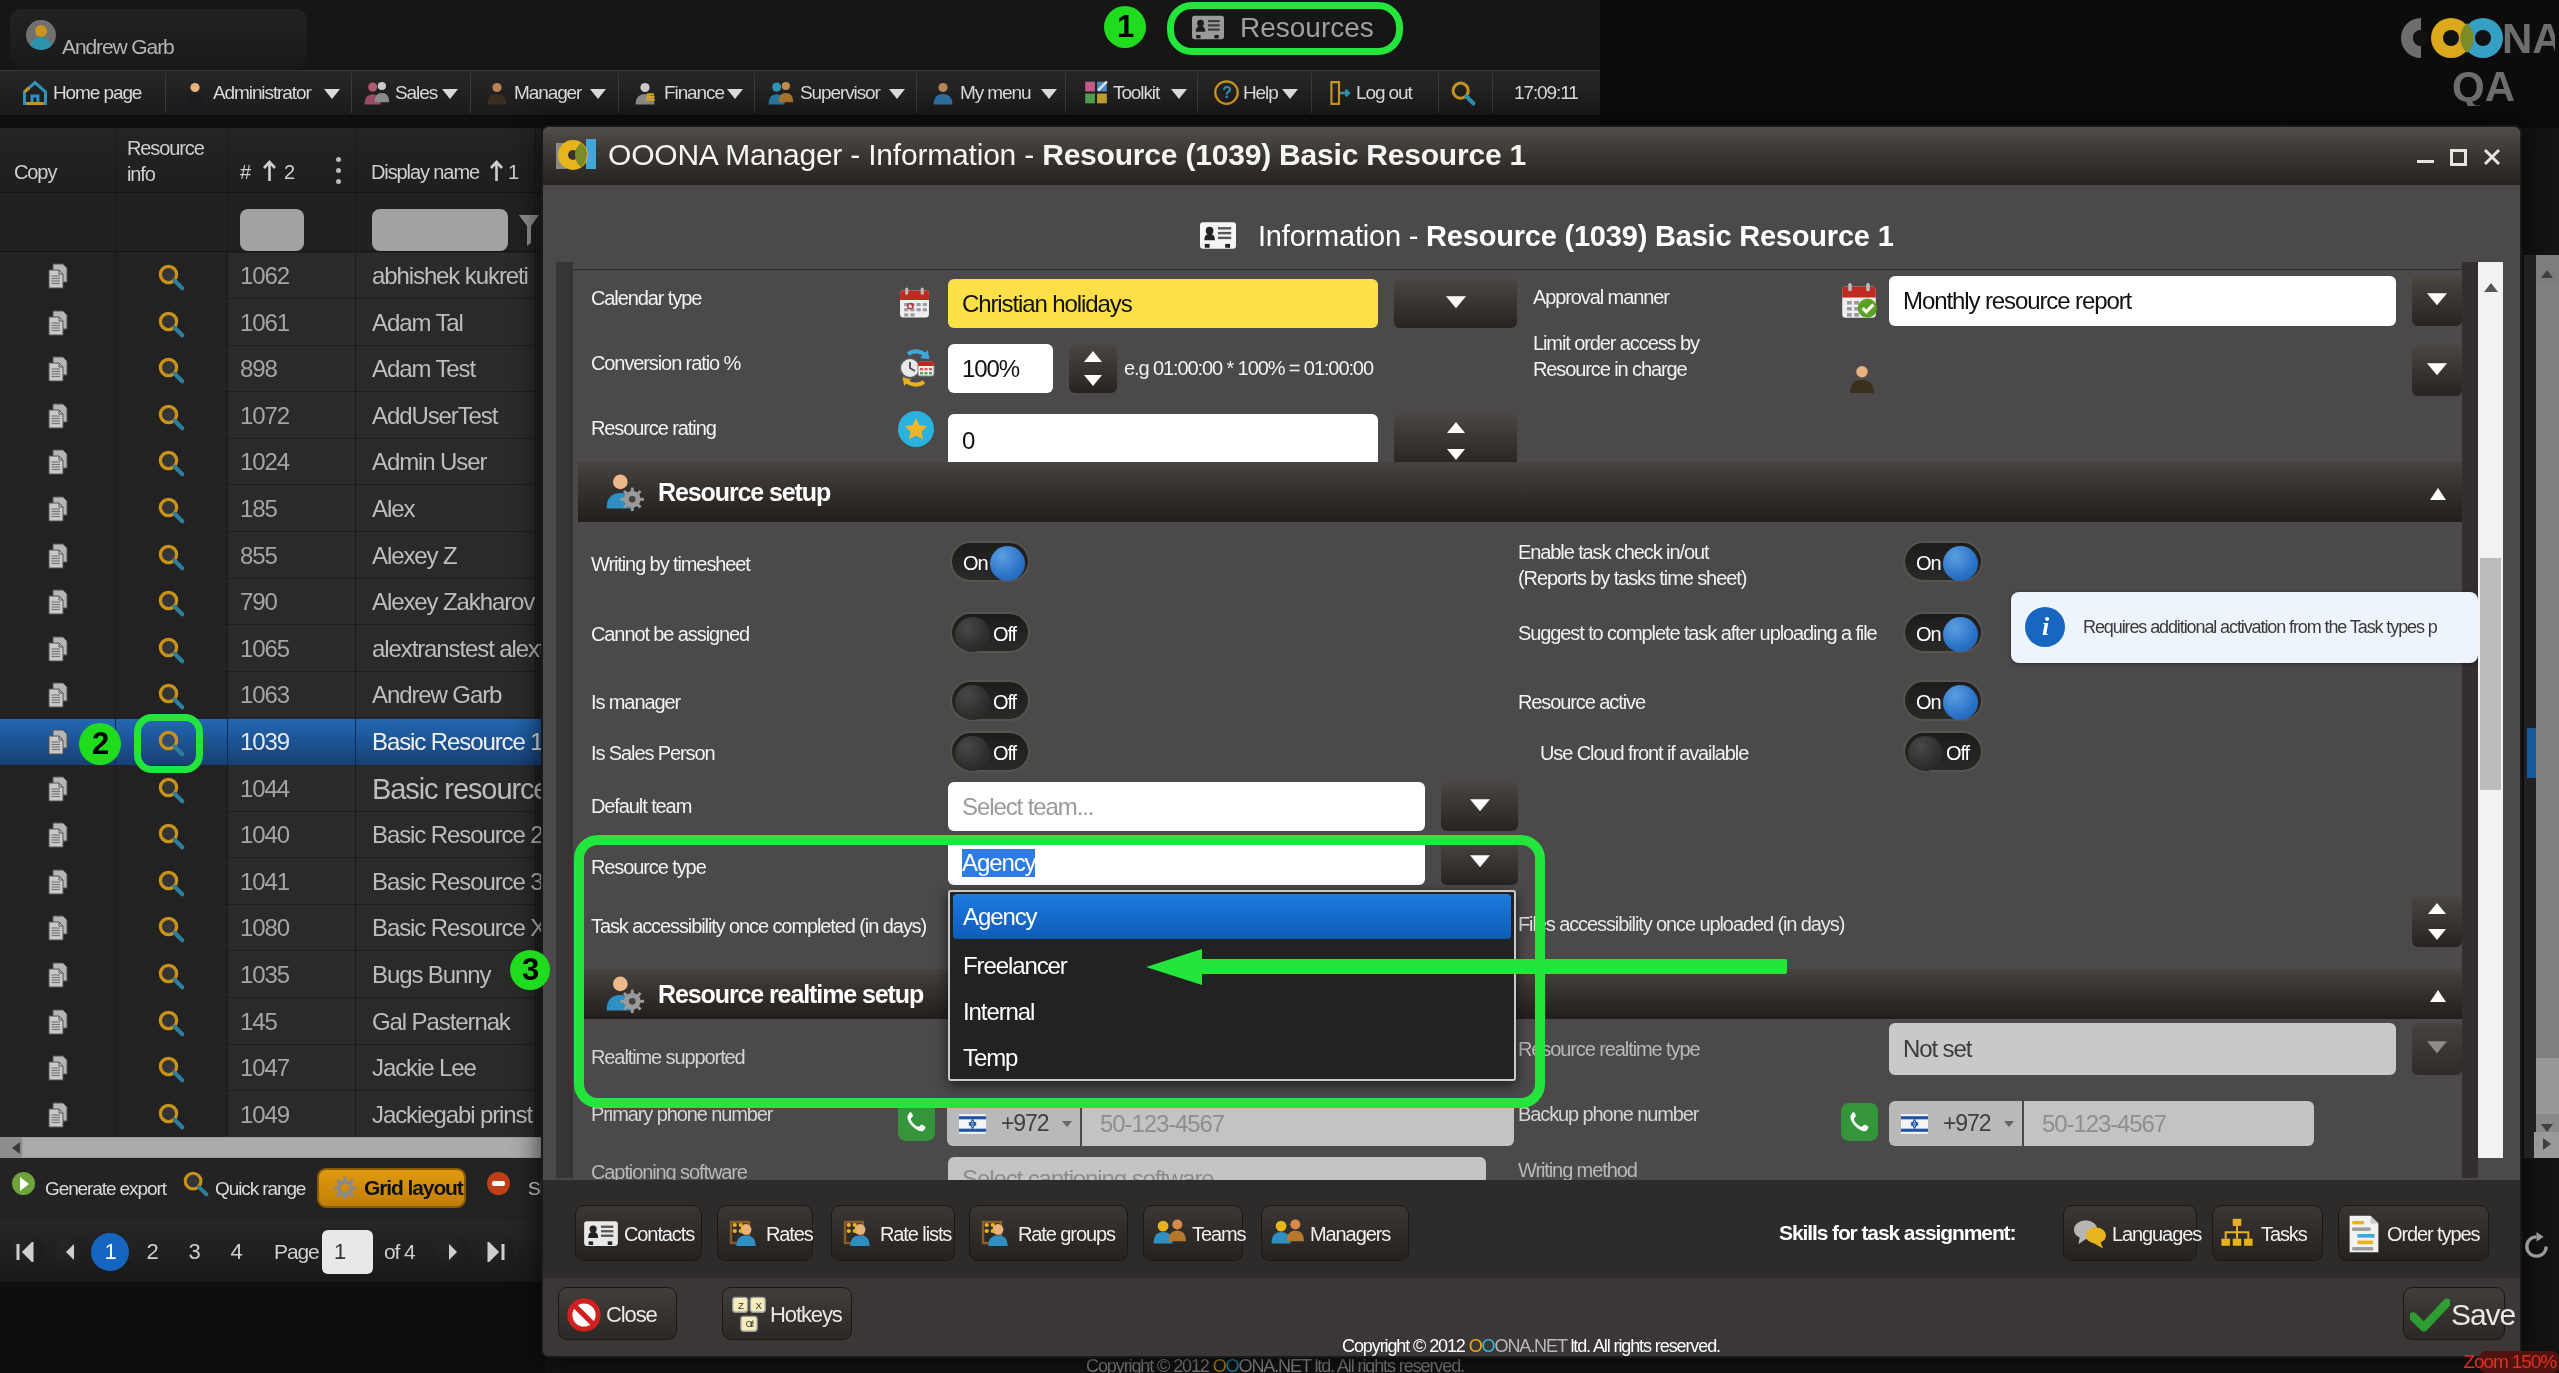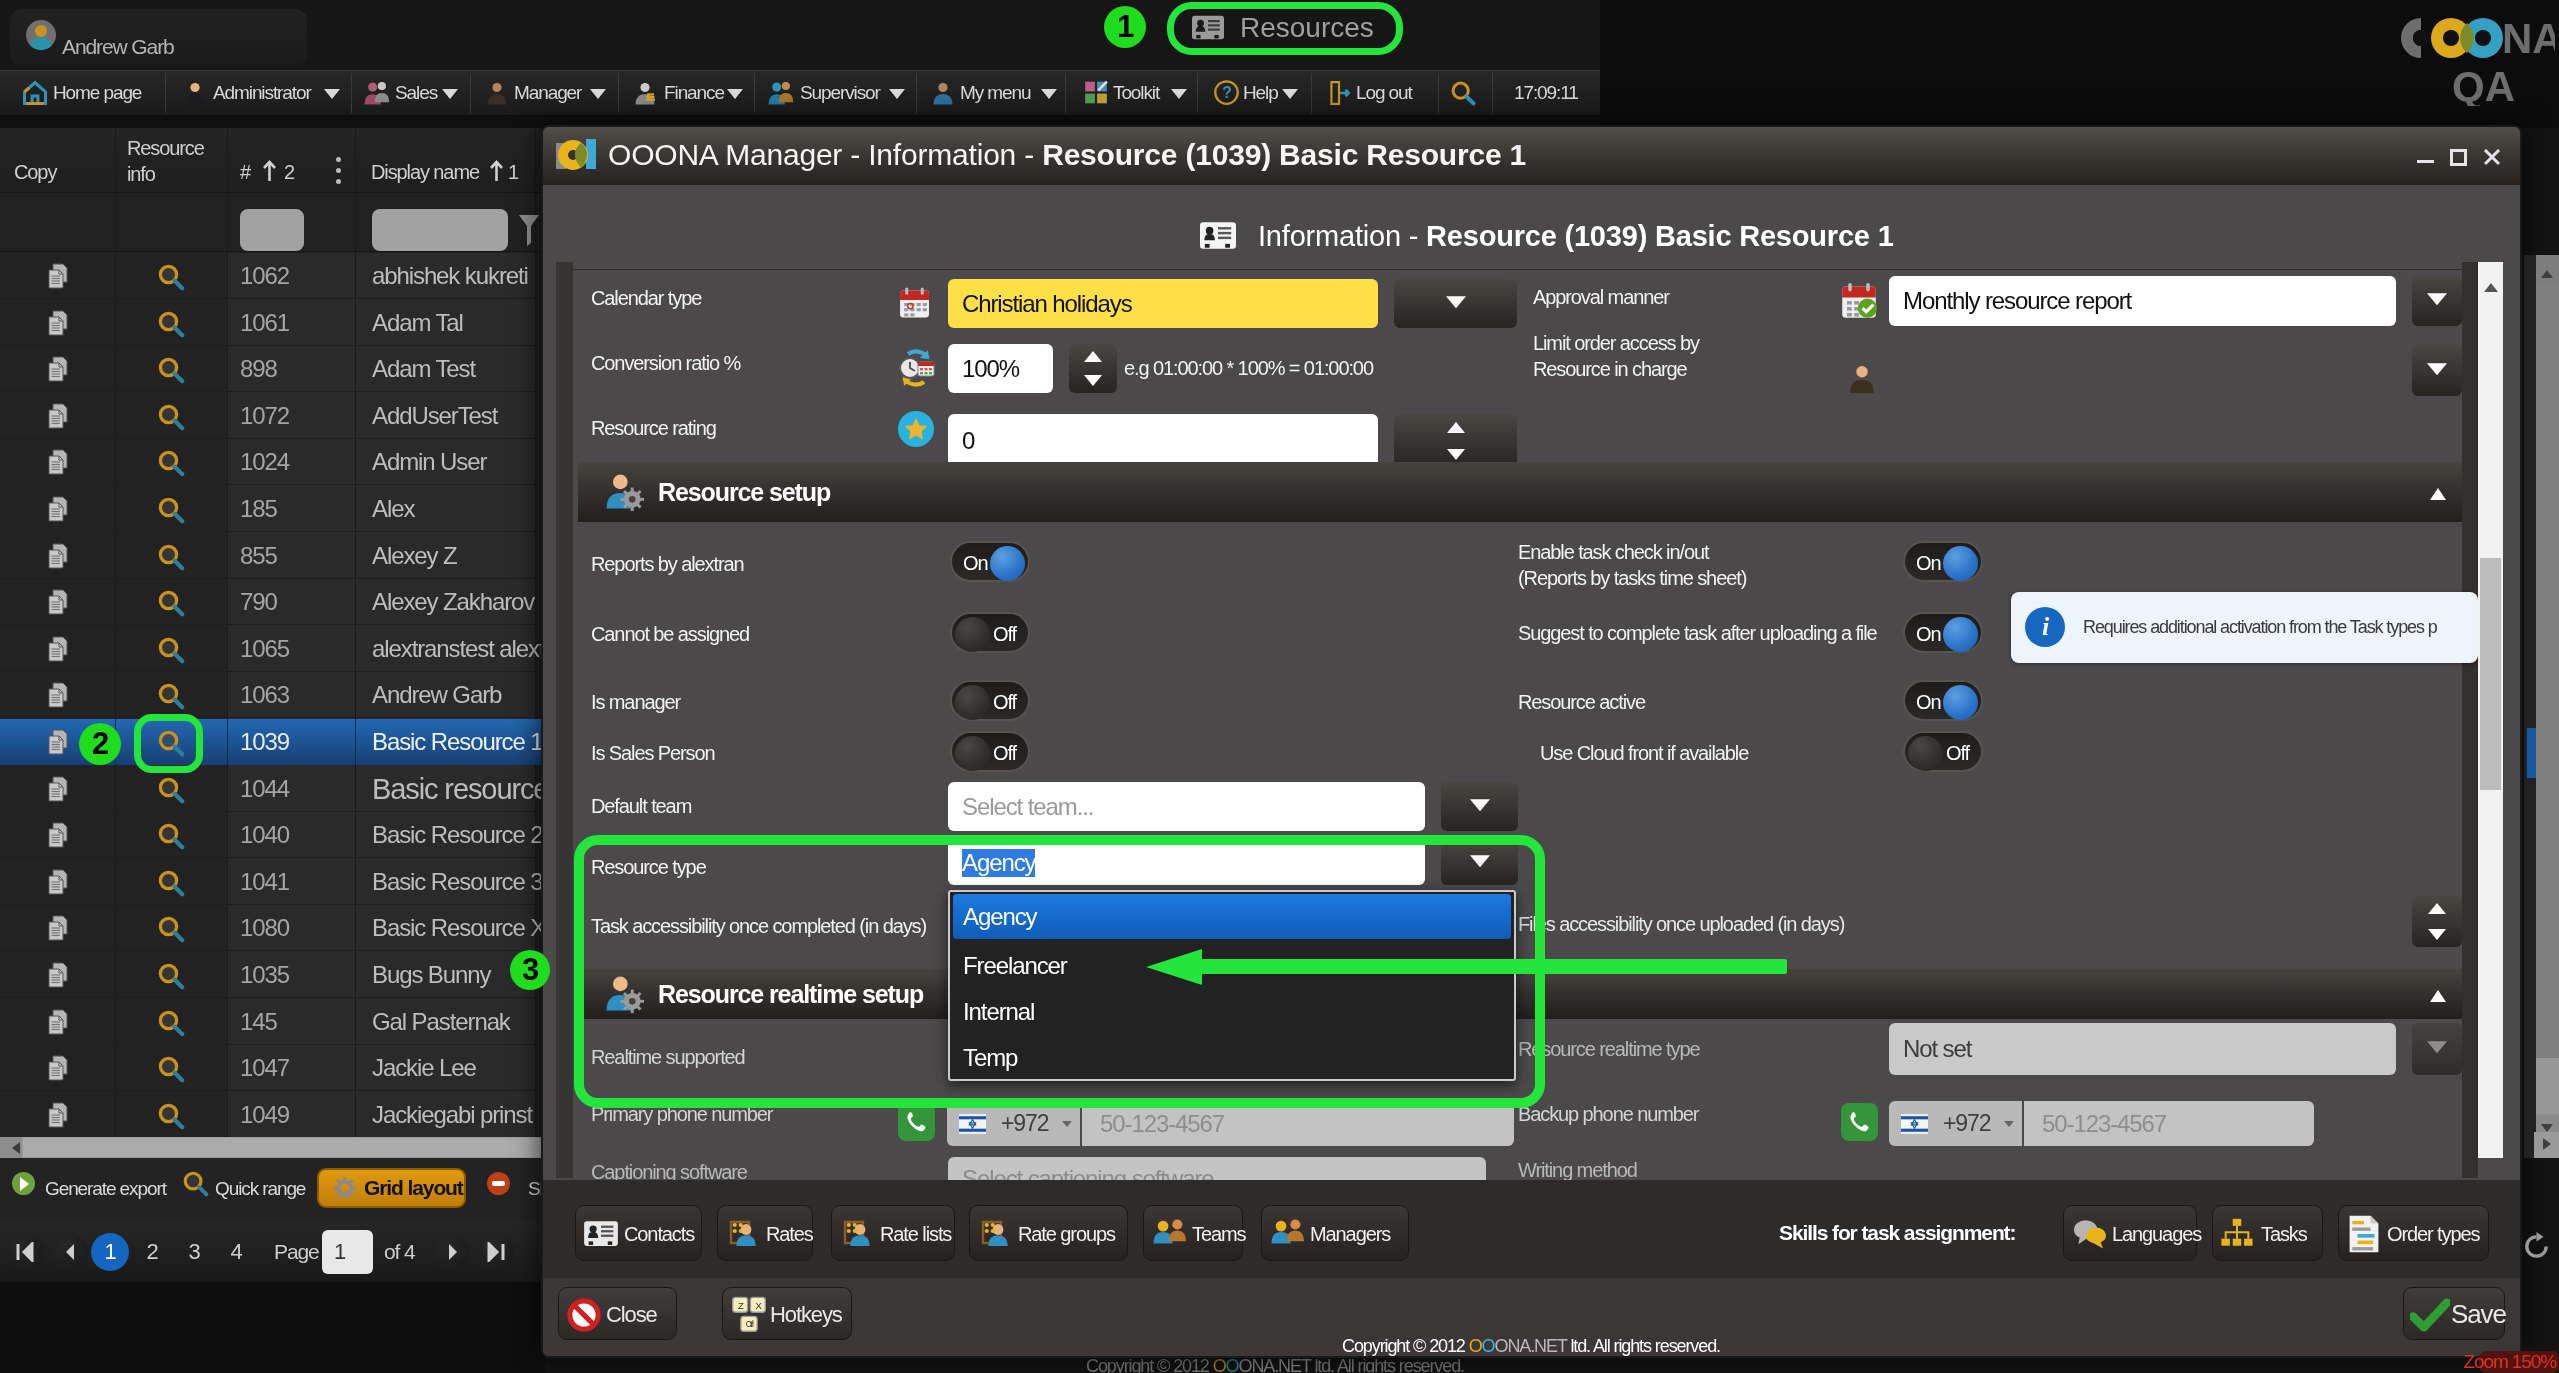--- a/index.html
+++ b/index.html
@@ -707,21 +707,21 @@
             <line x1="-4.5" y1="-4.5" x2="-2.4" y2="-2.4"></line>
             <line x1="4.5" y1="4.5" x2="2.4" y2="2.4"></line>
             <line x1="-4.5" y1="4.5" x2="-2.4" y2="2.4"></line>
             <line x1="4.5" y1="-4.5" x2="2.4" y2="-2.4"></line>
           </g>
         </g>
       </svg>
 <div style="position:absolute;left:80px;top:0;height:60px;display:flex;align-items:center;color:#fff;font-size:25px;font-weight:bold;">Resource setup</div>
 <div style="position:absolute;right:16px;top:24px;width:0;height:0;border:8px solid transparent;border-bottom:12px solid #fff;margin-top:-6px;"></div>
     </div>
-<div style="position:absolute;left:591px;top:548px;width:330px;height:32px;display:flex;align-items:center;justify-content:flex-start;color:#f2f2f2;font-size:20px;">Reports by alextran</div>
+<div style="position:absolute;left:591px;top:548px;width:330px;height:32px;display:flex;align-items:center;justify-content:flex-start;color:#f2f2f2;font-size:20px;">Writing by timesheet</div>
 <div style="position:absolute;left:950px;top:541px;width:80px;height:41px;background:linear-gradient(#1d1c1b,#2b2927);border:2px solid #56544f;border-radius:22px;">
       <div style="position:absolute;right:3px;top:3px;width:35px;height:35px;border-radius:50%;background:radial-gradient(circle at 35% 30%,#5c9fe0,#2a72c8 60%,#1c5aa8);"></div>
       <div style="position:absolute;left:11px;top:0;height:41px;display:flex;align-items:center;color:#fff;font-size:20px;">On</div>
     </div>
 <div style="position:absolute;left:591px;top:618px;width:330px;height:32px;display:flex;align-items:center;justify-content:flex-start;color:#f2f2f2;font-size:20px;">Cannot be assigned</div>
 <div style="position:absolute;left:950px;top:612px;width:80px;height:41px;background:linear-gradient(#1d1c1b,#2b2927);border:2px solid #56544f;border-radius:22px;">
       <div style="position:absolute;left:3px;top:3px;width:35px;height:35px;border-radius:50%;background:radial-gradient(circle at 35% 30%,#4a4846,#302e2c 60%,#262422);"></div>
       <div style="position:absolute;right:12px;top:0;height:41px;display:flex;align-items:center;color:#fff;font-size:20px;">Off</div>
     </div>
 <div style="position:absolute;left:591px;top:686px;width:330px;height:32px;display:flex;align-items:center;justify-content:flex-start;color:#f2f2f2;font-size:20px;">Is manager</div>
@@ -979,21 +979,21 @@
         <text x="19.5" y="9.5" font-size="7" text-anchor="middle" fill="#333" font-family="Liberation Sans">X</text>
 <rect x="7" y="15" width="12" height="11" rx="2" fill="#f5eebc" stroke="#999"></rect>
         <text x="13" y="23" font-size="6" text-anchor="middle" fill="#333" font-family="Liberation Sans">Ctrl</text>
       </svg>
       <div style="position:absolute;left:47px;top:0;height:53px;display:flex;align-items:center;color:#e8e8e8;font-size:22px;white-space:nowrap;">Hotkeys</div>
     </div>
 <div class="abs" style="left:2403px;top:1287px;width:102px;height:53px;background:linear-gradient(#413d3b,#2c2826);border:1px solid #191717;border-radius:9px;">
       <svg style="position:absolute;left:6px;top:10px" width="40" height="34" viewBox="0 0 26 22">
 <path d="M2 12 L9 19 L24 3" fill="none" stroke="#2f9e32" stroke-width="5.5" stroke-linecap="round" stroke-linejoin="round"></path>
       </svg>
-      <div style="position:absolute;left:47px;top:0;height:53px;display:flex;align-items:center;color:#e8e8e8;font-size:26px;white-space:nowrap;">Save</div>
+      <div style="position:absolute;left:47px;top:0;height:53px;display:flex;align-items:center;color:#e8e8e8;font-size:30px;white-space:nowrap;">Save</div>
     </div>
 <div class="abs" style="left:1031px;top:1336px;width:1000px;text-align:center;color:#fff;font-size:18px;">Copyright © 2012 <span style="color:#e8a817">O</span><span style="color:#31b7e0">O</span><span style="color:#b9b9b9">ONA.NET</span> ltd. All rights reserved.</div>
 <div class="abs" style="left:2478px;top:262px;width:25px;height:896px;background:#f2f2f2;">
       <div style="position:absolute;left:6px;top:14px;width:0;height:0;border:7px solid transparent;border-bottom:9px solid #555;"></div>
       <div style="position:absolute;left:2px;top:296px;width:21px;height:232px;background:#bcbcbc;"></div>
     </div>
 <div class="abs" style="left:2524px;top:255px;width:12px;height:903px;background:#232021;"></div>
 <div class="abs" style="left:2536px;top:255px;width:23px;height:903px;background:#6e6e6e;"></div>
 <div class="abs" style="left:2536px;top:255px;width:23px;height:28px;background:#7d7d7d;">
       <div style="position:absolute;left:5px;top:9px;width:0;height:0;border:6px solid transparent;border-bottom:8px solid #3f3f3f;"></div>

